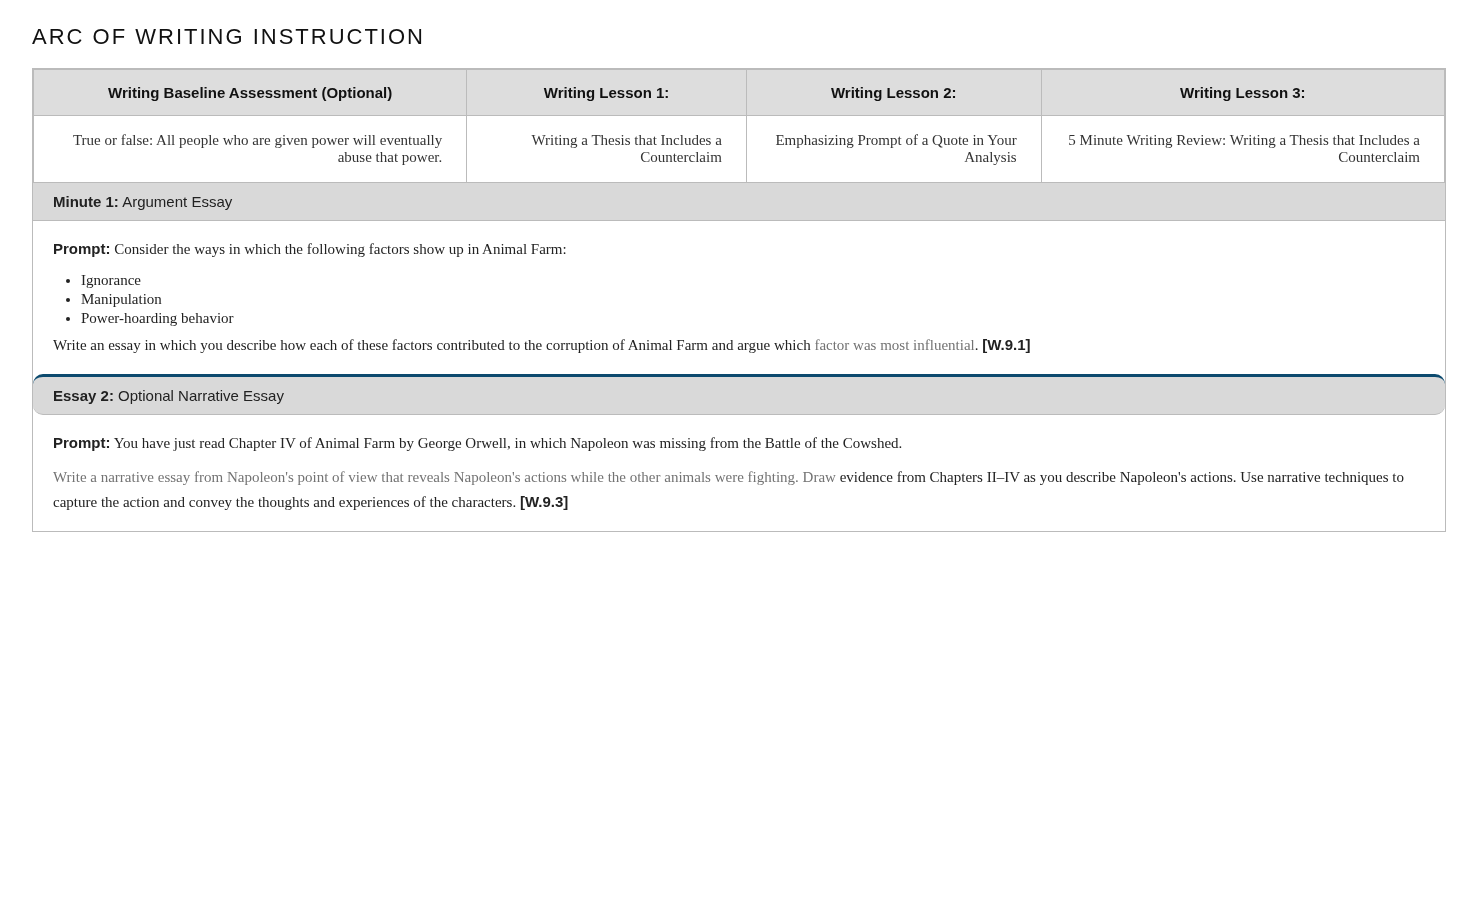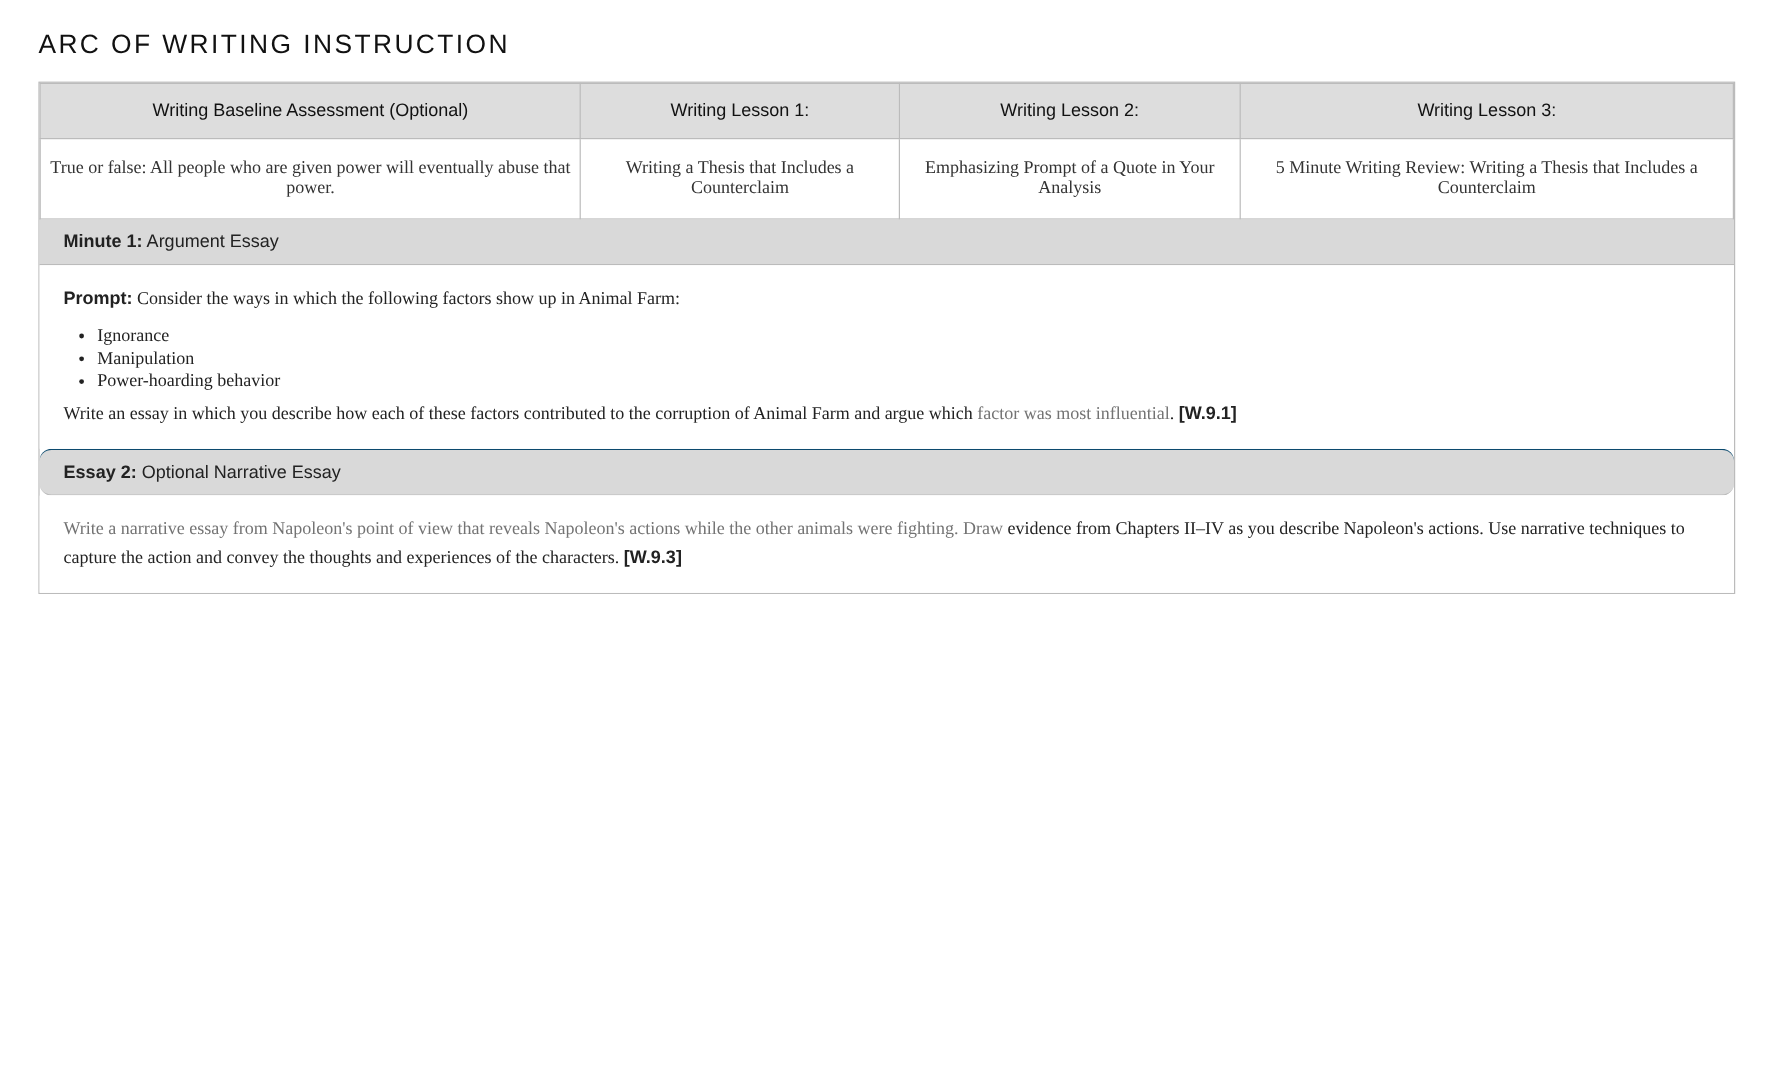--- a/index.html
+++ b/index.html
@@ -35,32 +35,32 @@
       padding: 14px 18px;
       text-align: center;
       vertical-align: middle;
     }
     .main-table thead tr {
       background: #ddd;
     }
     .main-table thead th {
       font-family: Arial, sans-serif;
       font-size: 15px;
-      font-weight: 400;
+      font-weight: 700;
       color: #111;
     }
     .main-table tbody td {
       font-size: 15px;
       color: #333;
       background: #fff;
     }
     .content-row td {
-      text-align: center;
+      text-align: right;
       vertical-align: top;
-      padding: 16px 4px;
+      padding: 16px 24px;
     }
     .prompt-block {
       font-size: 15px;
       line-height: 1.6;
       color: #222;
     }
     .prompt-block .prompt-label {
       font-family: Arial, sans-serif;
       font-weight: 700;
     }
@@ -142,22 +142,25 @@
     <ul class="bullet-list">
       <li>Ignorance</li>
       <li>Manipulation</li>
       <li>Power-hoarding behavior</li>
     </ul>
     <p>
       <span>Write an essay in which you describe how each of these factors contributed to the corruption of Animal Farm and argue which </span><span class="link-text">factor was most influential</span><span>. </span><span class="bold-tag">[W.9.1]</span>
     </p>
   </div>
 
-  <div class="essay-section-header" style="border-top: 1px solid #0c4a6e; border-radius: 10px;">
+  <div class="essay-section-header" style="border-top: 3px solid #0c4a6e; border-radius: 10px;">
     <span class="bold">Essay 2:</span><span class="normal"> Optional Narrative Essay</span>
   </div>
   <div class="essay-section-content">
+    <p class="prompt-block">
+      <span class="prompt-label">Prompt:</span><span> You have just read Chapter IV of Animal Farm by George Orwell, in which Napoleon was missing from the Battle of the Cowshed.</span>
+    </p>
     <p>
       <span class="link-text">Write a narrative essay from Napoleon's point of view that reveals Napoleon's actions while the other animals were fighting. Draw</span><span> evidence from Chapters II–IV as you describe Napoleon's actions. Use narrative techniques to capture the action and convey the thoughts and experiences of the characters. </span><span class="bold-tag">[W.9.3]</span>
     </p>
   </div>
 
 </div>
 
 </body></html>

